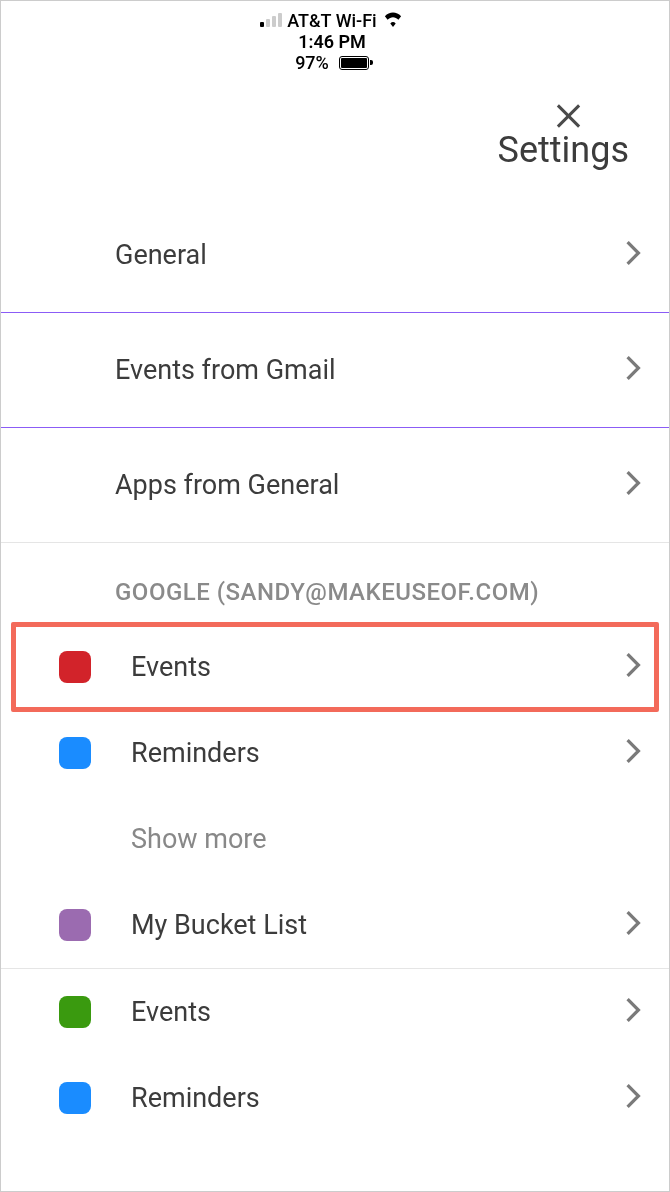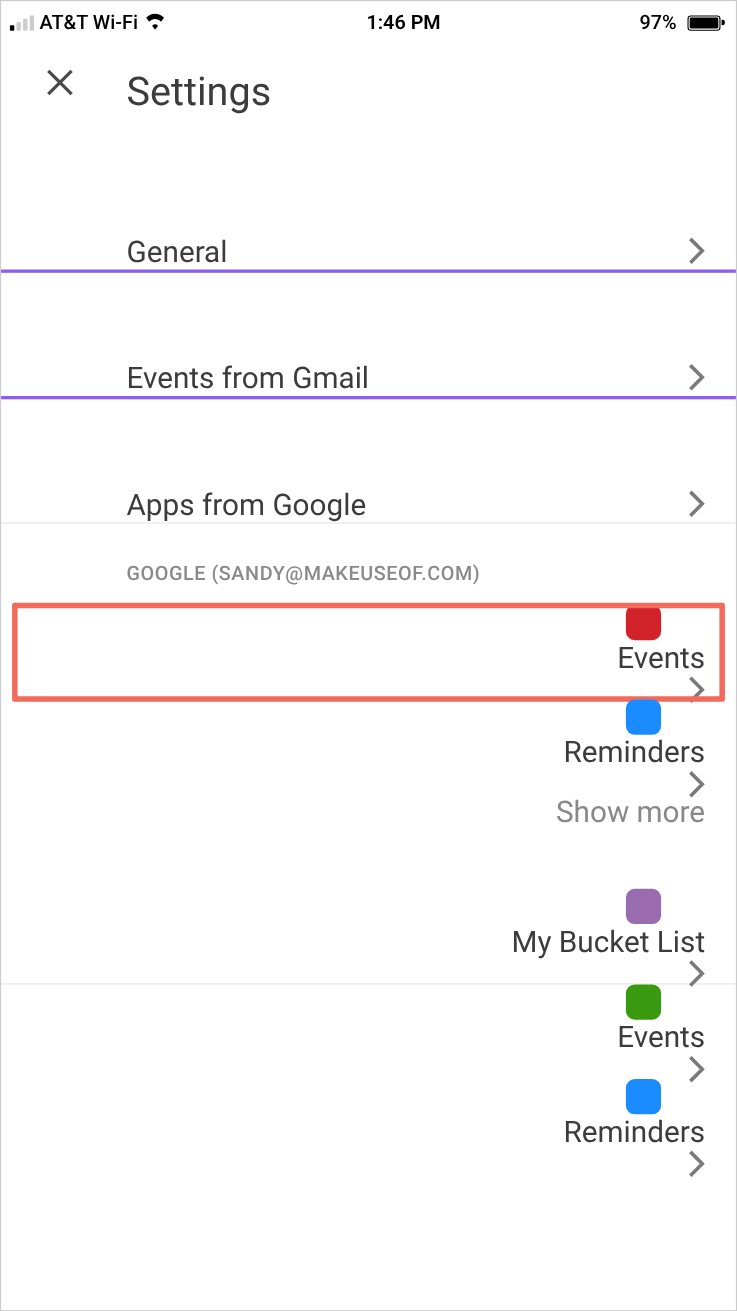--- a/index.html
+++ b/index.html
@@ -16,20 +16,21 @@
       position: relative;
     }
     .status-bar {
       display: flex;
       justify-content: space-between;
       align-items: center;
       padding: 8px 14px 4px 8px;
       font-size: 18px;
       font-weight: 500;
       color: #000;
+      flex-direction: column;
     }
     .status-left {
       display: flex;
       align-items: center;
       gap: 5px;
     }
     .signal-bars {
       display: flex;
       align-items: flex-end;
       gap: 2px;
@@ -89,22 +90,23 @@
       position: absolute;
       left: 1px;
       top: 1px;
       bottom: 1px;
       width: 92%;
       background: #000;
       border-radius: 1px;
     }
     .header {
       display: flex;
-      align-items: flex-start;
+      align-items: flex-end;
       padding: 26px 40px 26px 40px;
+      flex-direction: column;
     }
     .close-icon {
       width: 26px;
       height: 26px;
       margin-right: 48px;
       position: relative;
       cursor: pointer;
     }
     .close-icon::before,
     .close-icon::after {
@@ -121,45 +123,44 @@
     .page-title {
       font-size: 36px;
       font-weight: 400;
       color: #3c3c3c;
     }
     .section {
       border-top: 1px solid #e5e5e5;
     }
     .section-header {
       padding: 35px 20px 18px 114px;
-      font-size: 18px;
+      font-size: 24px;
       font-weight: 500;
       letter-spacing: 0.5px;
       color: #8a8a8a;
       text-transform: uppercase;
     }
     .row {
       display: flex;
-      align-items: flex-end;
+      align-items: center;
       height: 88px;
       padding: 0 28px 0 42px;
       cursor: pointer;
       position: relative;
     }
     .row.first-block {
       height: 115px;
     }
     .row.blocked {
       height: 115px;
-      border-top: 3px solid #8b5cf6;
+      border-top: 1px solid #8b5cf6;
     }
     .row.account-row {
       height: 86px;
-      padding-left: 42px;
-      flex-direction: column;
+      padding-left: 58px;
     }
     .color-chip {
       width: 32px;
       height: 32px;
       border-radius: 8px;
       margin-right: 40px;
       flex-shrink: 0;
     }
     .row-spacer {
       width: 72px;
@@ -238,21 +239,21 @@
 <div class="row blocked">
   <div class="row-spacer"></div>
   <div class="row-label">Events from Gmail</div>
   <span class="chevron"><svg viewBox="0 0 14 24">
         <path fill="none" stroke="#7a7a7a" stroke-width="3" d="M2 2l10 10L2 22"></path>
       </svg></span>
 </div>
 
 <div class="row blocked">
   <div class="row-spacer"></div>
-  <div class="row-label">Apps from Google</div>
+  <div class="row-label">Apps from General</div>
   <span class="chevron"><svg viewBox="0 0 14 24">
         <path fill="none" stroke="#7a7a7a" stroke-width="3" d="M2 2l10 10L2 22"></path>
       </svg></span>
 </div>
 
 <div class="section">
   <div class="section-header">GOOGLE (SANDY@MAKEUSEOF.COM)</div>
 
   <div class="row account-row" style="position:relative;">
     <div class="highlight-box"></div>

